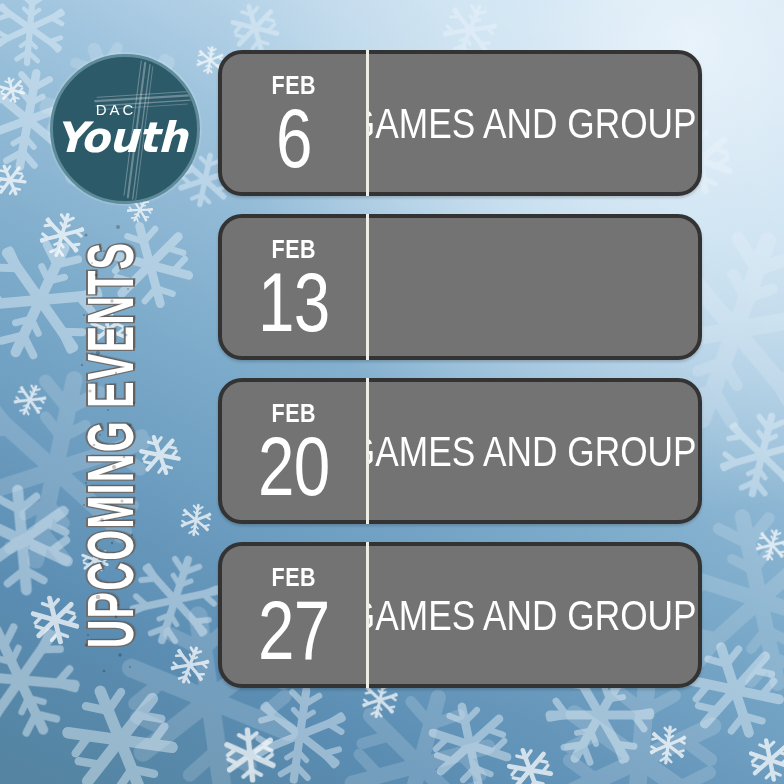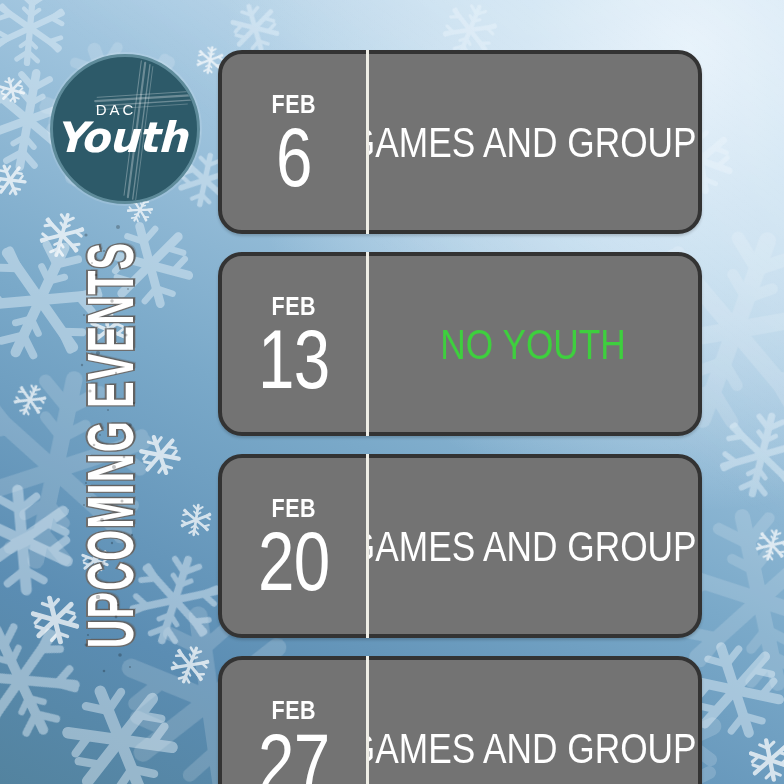--- a/index.html
+++ b/index.html
@@ -130,21 +130,21 @@
 
   
   .cards {
     position: absolute;
     left: 218px;
     top: 50px;
     width: 484px;
   }
   .card {
     position: relative;
-    height: 184px;
+    height: 146px;
     margin-bottom: 18px;
     background: #737373;
     border: 4px solid #333333;
     border-radius: 24px;
     box-sizing: border-box;
     display: flex;
     align-items: stretch;
     box-shadow: 0 2px 3px rgba(0,0,0,0.18);
   }
   .card:last-child { margin-bottom: 0; }
@@ -397,23 +397,20 @@
         <div class="card-title">GAMES AND GROUPS</div>
       </div>
     </div>
 
     <div class="card">
       <div class="card-date">
         <div class="card-month">FEB</div>
         <div class="card-day">13</div>
       </div>
       <div class="card-divider"></div>
-      <div class="card-title-cell">
-        <div class="card-title accent">NO YOUTH</div>
-      </div>
     </div>
 
     <div class="card">
       <div class="card-date">
         <div class="card-month">FEB</div>
         <div class="card-day">20</div>
       </div>
       <div class="card-divider"></div>
       <div class="card-title-cell">
         <div class="card-title">GAMES AND GROUPS</div>

